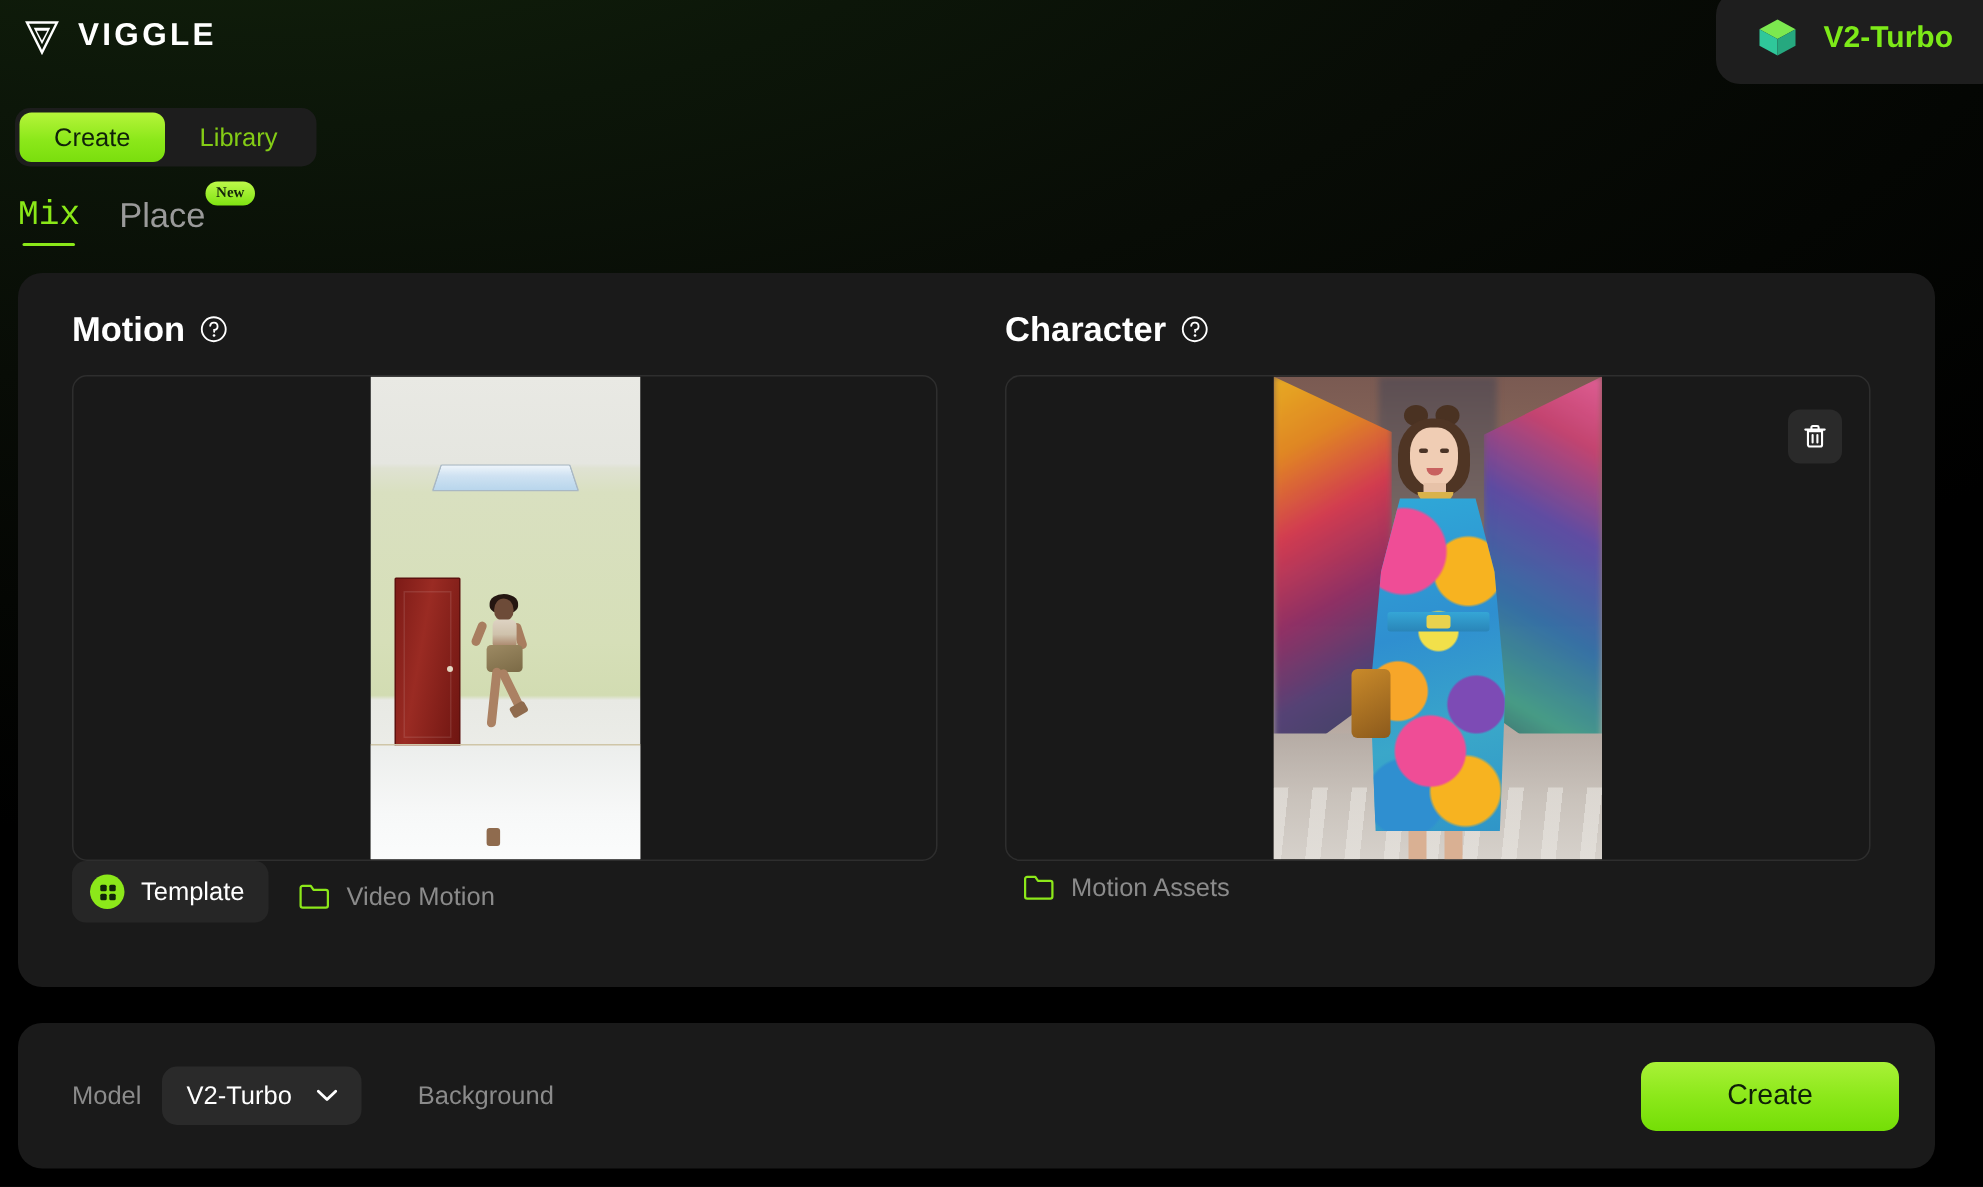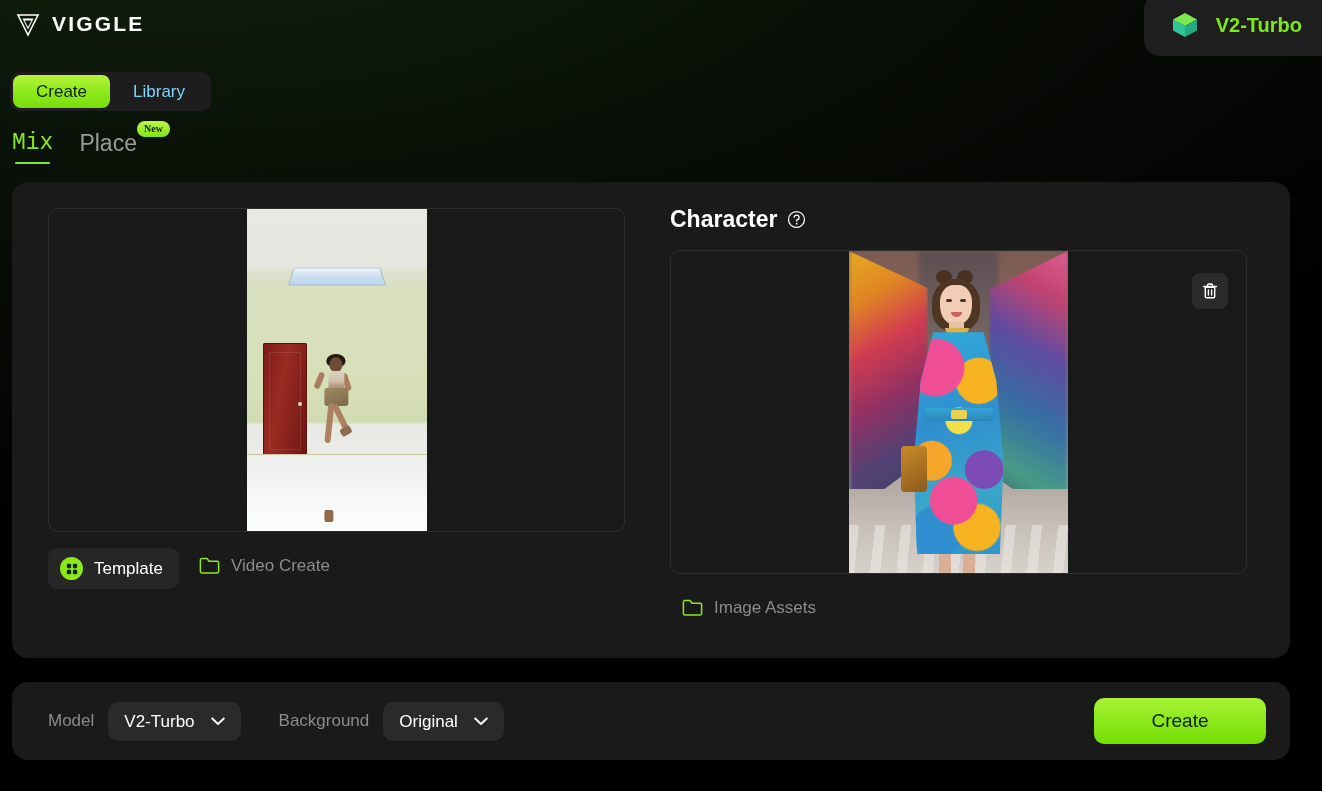--- a/index.html
+++ b/index.html
@@ -74,21 +74,21 @@
     gap: 0;
   }
   .seg-btn {
     border: 0;
     background: transparent;
     font-family: inherit;
     font-size: 17px;
     border-radius: 8px;
     padding: 8px 23px;
     cursor: pointer;
-    color: #7dd3fc;
+    color: #84cc16;
     line-height: 1;
   }
   .seg-btn.active {
     background: linear-gradient(180deg, #b6f43a 0%, #8ce81a 55%, #7ade0d 100%);
     color: #10210a;
     font-weight: 400;
   }
 
   
   .subtabs {
@@ -348,23 +348,22 @@
     align-items: center;
     justify-content: center;
     cursor: pointer;
     z-index: 4;
   }
   .trash-icon { width: 18px; height: 18px; display: block; }
 
   
   .asset-row {
     display: flex;
-    align-items: flex-start;
+    align-items: flex-end;
     gap: 8px;
-    margin-top: 16px;
   }
   .asset-btn {
     display: flex;
     align-items: center;
     gap: 11px;
     border: 0;
     background: transparent;
     font-family: inherit;
     font-size: 17px;
     color: #8b8b8b;
@@ -386,21 +385,21 @@
     justify-content: center;
     flex: 0 0 auto;
   }
   .folder-icon { width: 21px; height: 17px; display: block; flex: 0 0 auto; }
 
   
   .bottom-bar {
     position: absolute;
     left: 12px; top: 682px;
     width: 1278px;
-    height: 78px;
+    height: 97px;
     background: #1a1a1a;
     border-radius: 16px;
     display: flex;
     align-items: center;
     padding: 0 24px 0 36px;
   }
   .field-label {
     color: #8b8b8b;
     font-size: 17px;
     margin-right: 14px;
@@ -470,20 +469,28 @@
     <div class="subtab">
       <span>Place</span>
       <span class="new-badge">New</span>
     </div>
   </div>
 
 
   <div class="main-panel">
 
     <div class="col col-motion">
+      <div class="col-head">
+        <span class="col-title">Motion</span>
+        <svg class="help-icon" viewBox="0 0 20 20">
+          <circle cx="10" cy="10" r="8.4" fill="none" stroke="#ffffff" stroke-width="1.3"></circle>
+          <path d="M7.5 7.6 a2.6 2.6 0 1 1 2.8 2.9 v1.3" fill="none" stroke="#ffffff" stroke-width="1.3" stroke-linecap="round"></path>
+          <circle cx="10.2" cy="14.4" r="0.95" fill="#ffffff"></circle>
+        </svg>
+      </div>
 
       <div class="dropzone">
         <div class="media">
           <div class="room">
             <div class="ceiling-light"></div>
             <div class="door">
                 <div class="door-knob"></div>
               </div>
             <div class="floor"></div>
             <div class="dancer">
@@ -512,21 +519,21 @@
               <rect x="8" y="8" width="5" height="5" rx="1.2" fill="#11240a"></rect>
             </svg>
           </span>
           <span>Template</span>
         </button>
 
         <button class="asset-btn">
           <svg class="folder-icon" viewBox="0 0 21 17">
             <path d="M1.4 4.4 V14.6 a1.4 1.4 0 0 0 1.4 1.4 h15.4 a1.4 1.4 0 0 0 1.4 -1.4 V5.6 a1.4 1.4 0 0 0 -1.4 -1.4 H10 L8.2 1.6 H2.8 A1.4 1.4 0 0 0 1.4 3 Z" fill="none" stroke="#8ce81a" stroke-width="1.5" stroke-linejoin="round"></path>
           </svg>
-          <span>Video Create</span>
+          <span>Video Motion</span>
         </button>
       </div>
     </div>
 
     <div class="col col-character">
       <div class="col-head">
         <span class="col-title">Character</span>
         <svg class="help-icon" viewBox="0 0 20 20">
           <circle cx="10" cy="10" r="8.4" fill="none" stroke="#ffffff" stroke-width="1.3"></circle>
           <path d="M7.5 7.6 a2.6 2.6 0 1 1 2.8 2.9 v1.3" fill="none" stroke="#ffffff" stroke-width="1.3" stroke-linecap="round"></path>
@@ -569,45 +576,39 @@
             </div>
           </div>
         </div>
       </div>
 
       <div class="asset-row">
         <button class="asset-btn">
           <svg class="folder-icon" viewBox="0 0 21 17">
             <path d="M1.4 4.4 V14.6 a1.4 1.4 0 0 0 1.4 1.4 h15.4 a1.4 1.4 0 0 0 1.4 -1.4 V5.6 a1.4 1.4 0 0 0 -1.4 -1.4 H10 L8.2 1.6 H2.8 A1.4 1.4 0 0 0 1.4 3 Z" fill="none" stroke="#8ce81a" stroke-width="1.5" stroke-linejoin="round"></path>
           </svg>
-          <span>Image Assets</span>
+          <span>Motion Assets</span>
         </button>
       </div>
     </div>
   </div>
 
   <div class="bottom-bar">
     <span class="field-label">Model</span>
 
     <button class="select-box">
       <span class="select-value">V2-Turbo</span>
       <svg class="chev" viewBox="0 0 14 9">
         <path d="M1.2 1.5 L7 7 L12.8 1.5" fill="none" stroke="#ffffff" stroke-width="1.9" stroke-linecap="round" stroke-linejoin="round"></path>
       </svg>
     </button>
 
     <div class="spacer-gap"></div>
 
     <span class="field-label">Background</span>
 
-    <button class="select-box">
-      <span class="select-value">Original</span>
-      <svg class="chev" viewBox="0 0 14 9">
-        <path d="M1.2 1.5 L7 7 L12.8 1.5" fill="none" stroke="#ffffff" stroke-width="1.9" stroke-linecap="round" stroke-linejoin="round"></path>
-      </svg>
-    </button>
 
     <div class="flex-fill"></div>
 
     <button class="create-btn">Create</button>
   </div>
 
 </div>
 
 </body></html>

